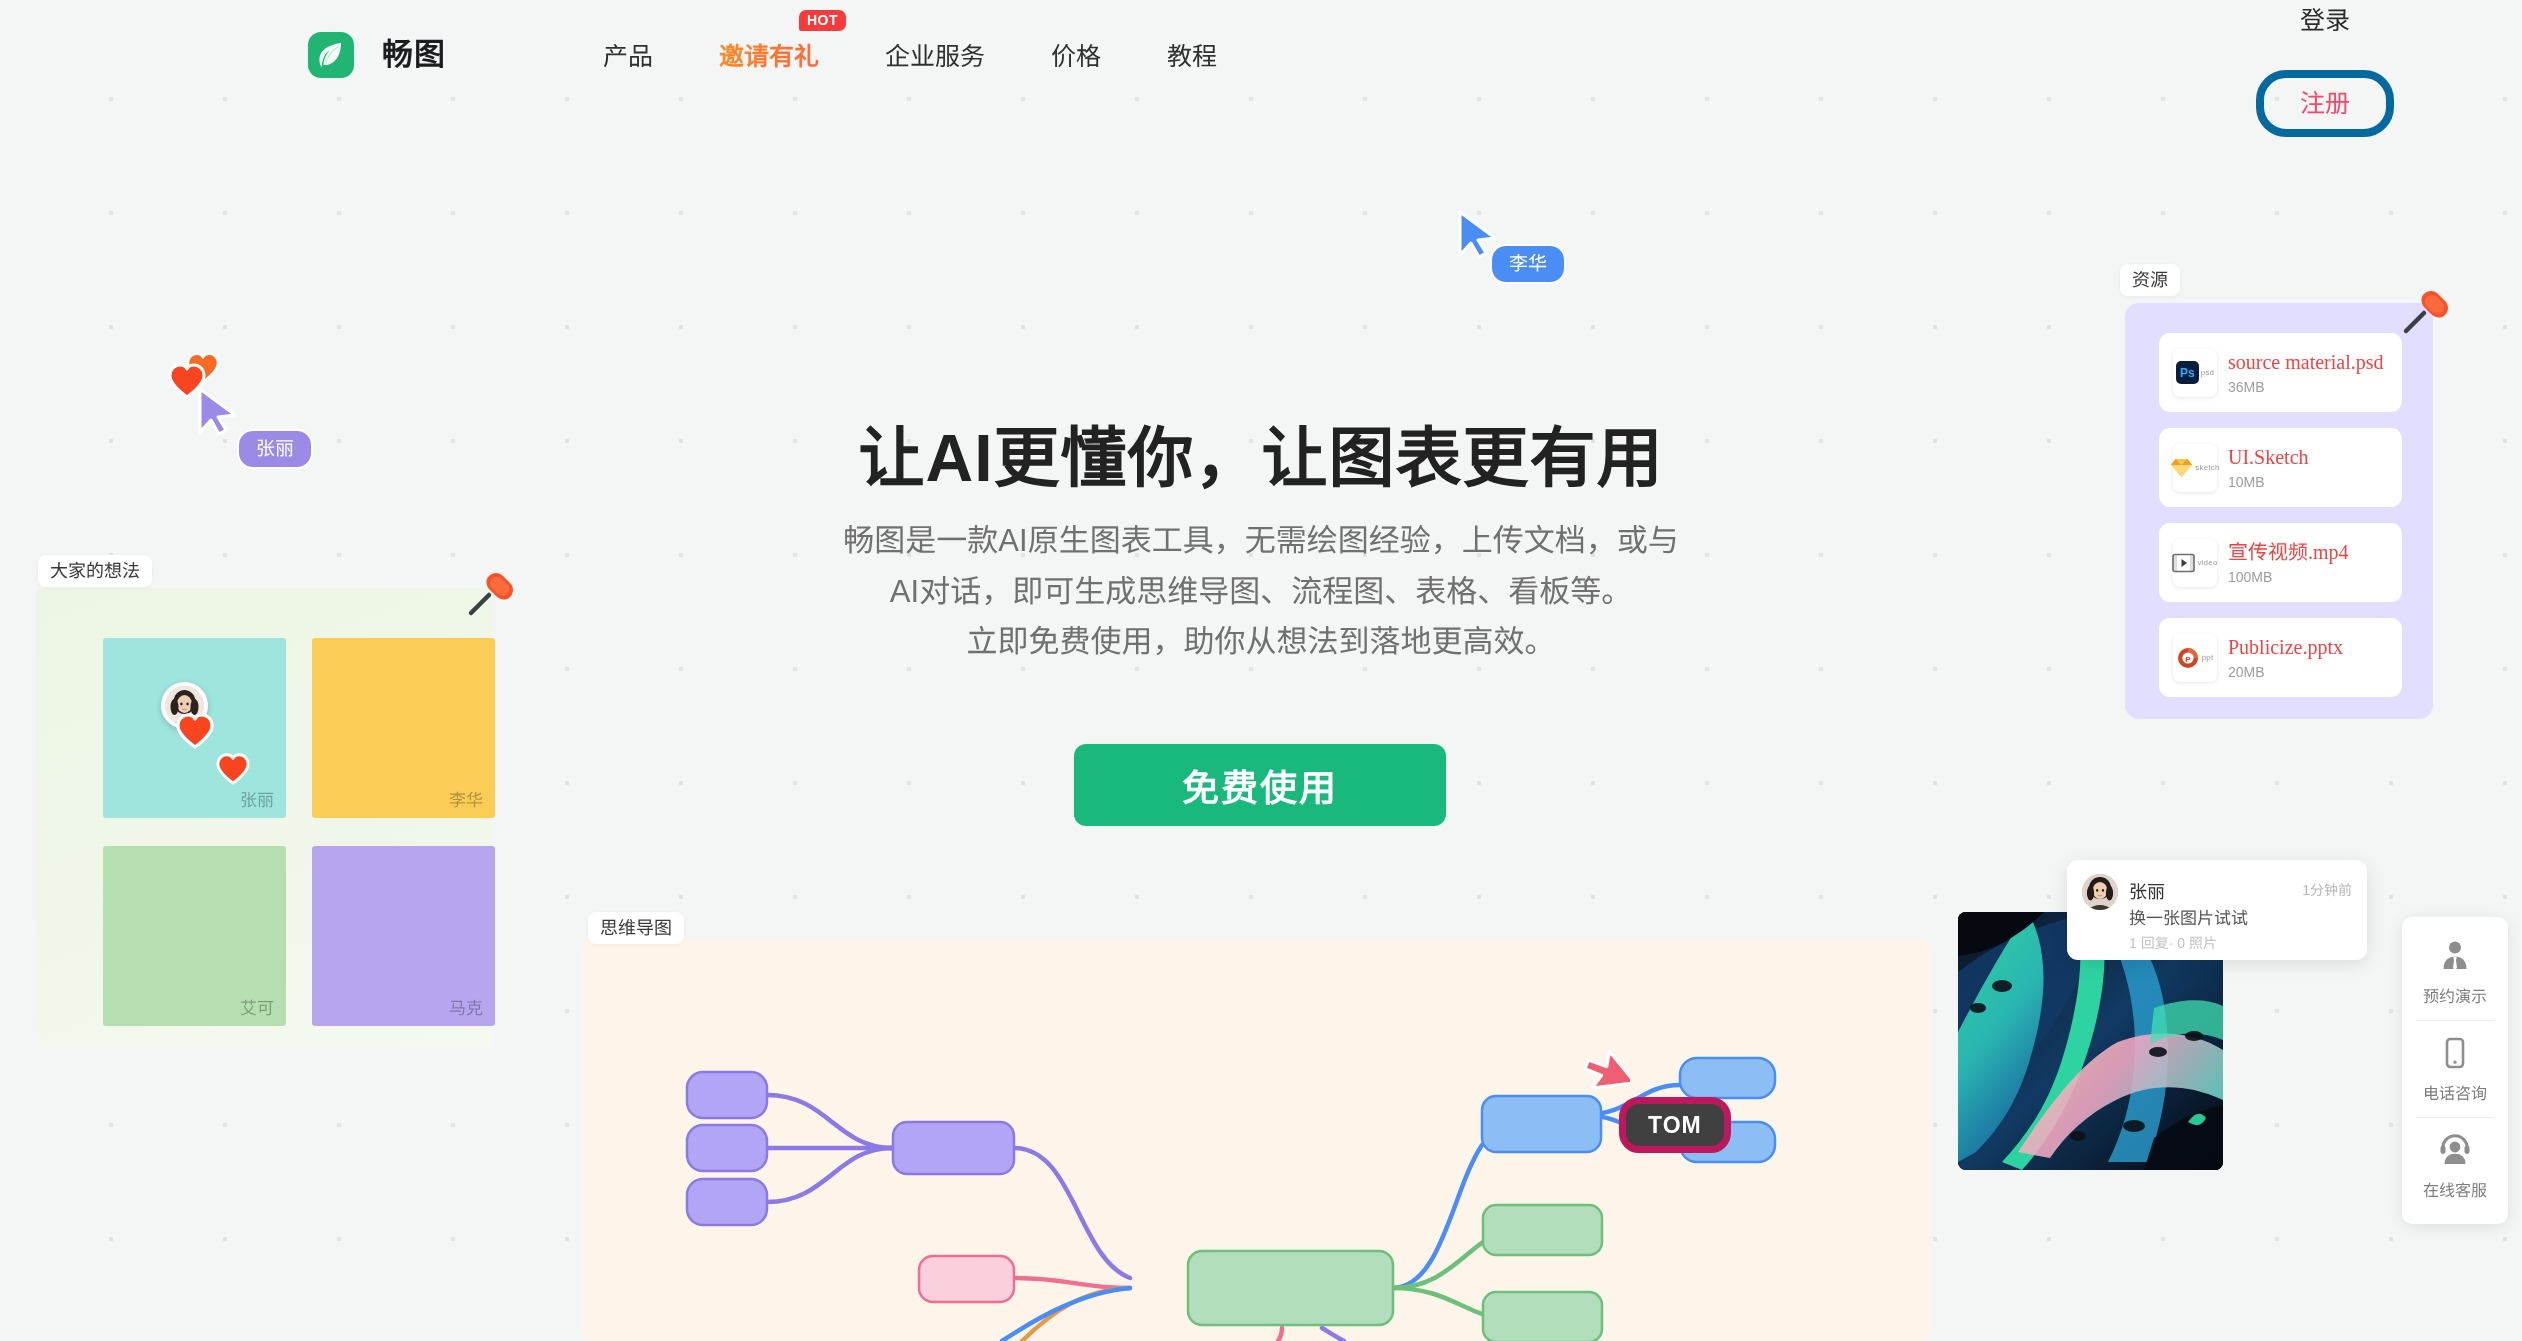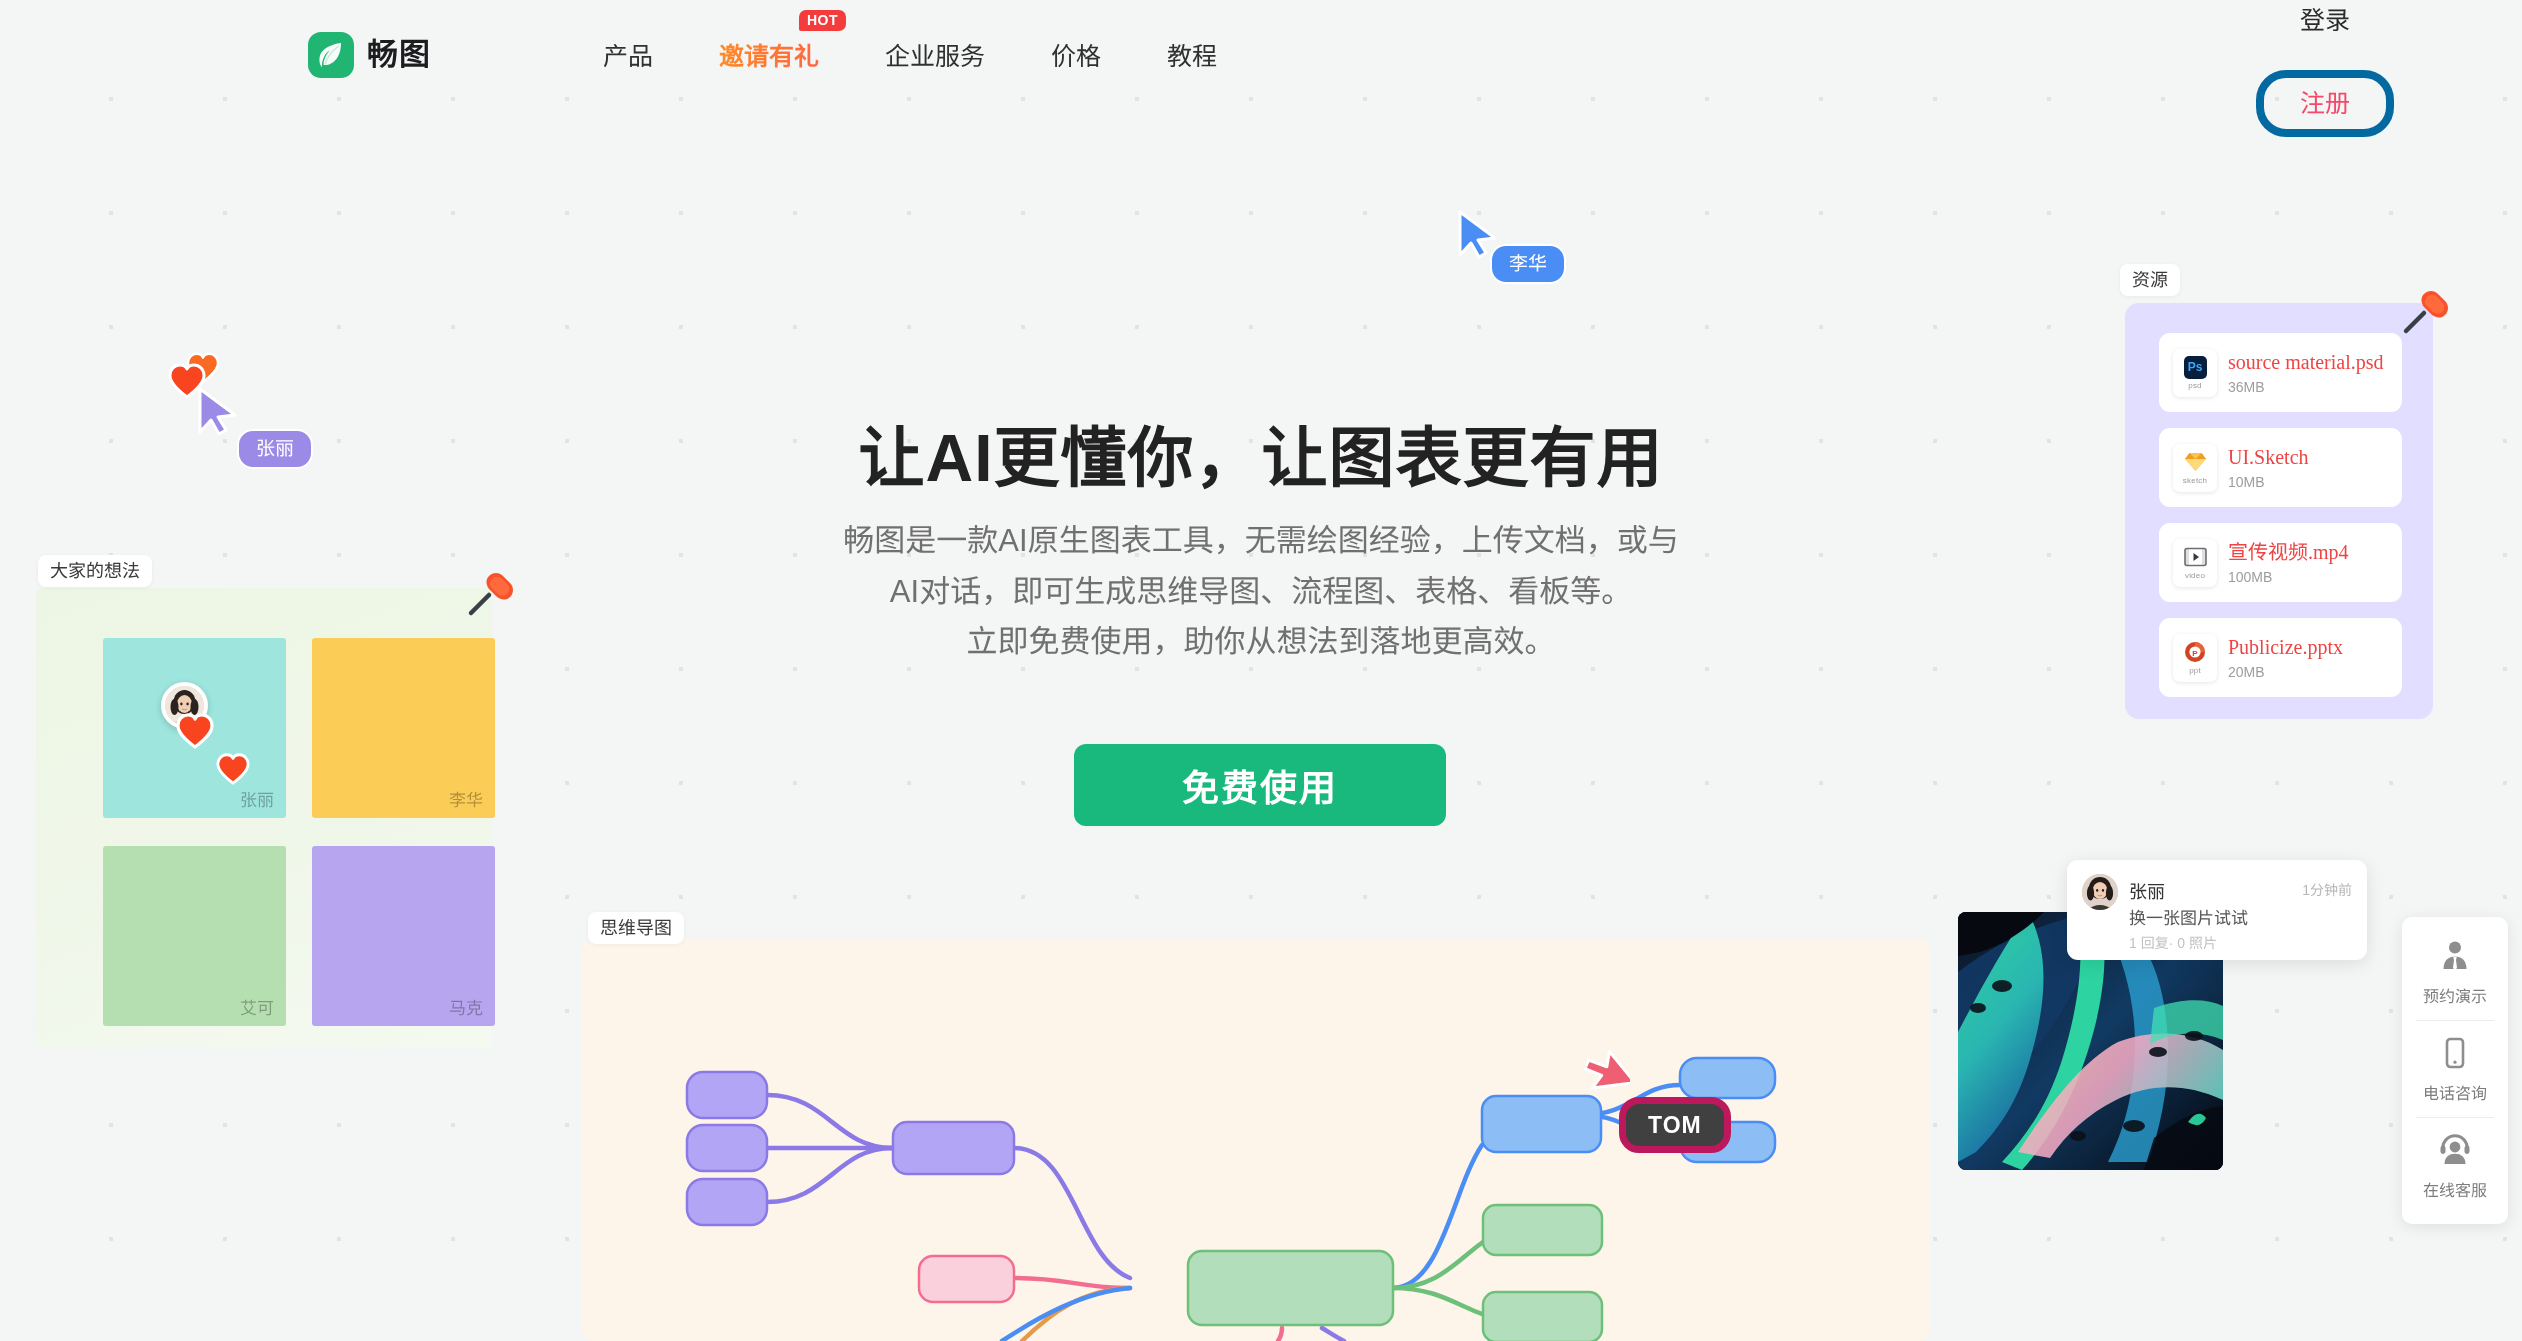--- a/index.html
+++ b/index.html
@@ -19,21 +19,21 @@
     background-position: 54px 42px;
     z-index:0;
   }
 
   
   #header {
     position:absolute; top:0; left:0; width:2522px; height:112px;
     z-index:40;
     display:flex; align-items:center;
   }
-  #brand { position:absolute; left:308px; top:32px; display:flex; align-items:center; gap:13px; cursor:pointer; }
+  #brand { position:absolute; left:308px; top:32px; display:flex; align-items:center; gap:28px; cursor:pointer; }
   #logo-mark {
     width:46px; height:46px; border-radius:13px;
     background:#21b573; position:relative; overflow:hidden;
     display:block;
   }
   #logo-mark svg { position:absolute; left:0; top:0; }
   #brand-name { font-size:31px; font-weight:700; color:#1d1d1f; letter-spacing:1px; line-height:46px; }
 
   #mainnav { position:absolute; left:570px; top:0; height:112px; display:flex; align-items:center; gap:0; }
   .nav-item {
@@ -130,21 +130,21 @@
   }
   #res-pin { left:2400px; top:285px; z-index:19; }
   .res-item {
     position:absolute; left:34px; width:243px; height:79px;
     background:#fff; border-radius:11px; display:flex; align-items:center;
     padding-left:14px; gap:11px; cursor:pointer;
   }
   .file-icon {
     width:44px; height:48px; background:#fff; border-radius:7px;
     box-shadow:0 1px 4px rgba(0,0,0,.10);
-    display:flex; flex-direction:column; align-items:center; justify-content:center; gap:2px;
+    display:flex; flex-direction:row; align-items:center; justify-content:center; gap:2px;
     flex:none;
   }
   .file-icon .glyph { width:23px; height:23px; border-radius:5px; display:flex; align-items:center; justify-content:center; font-size:12px; font-weight:700; color:#fff; }
   .file-icon .ext { font-size:8px; color:#9a9a9a; letter-spacing:.2px; }
   .file-meta .fname { font-size:20px; color:#ef4444; line-height:1.25; white-space:nowrap;font-family:Liberation Serif, serif; }
   .file-meta .fsize { font-size:14px; color:#9d9d9d; margin-top:4px; }
 
   
   #comment-card {
     position:absolute; left:2067px; top:860px; width:300px; height:100px;

